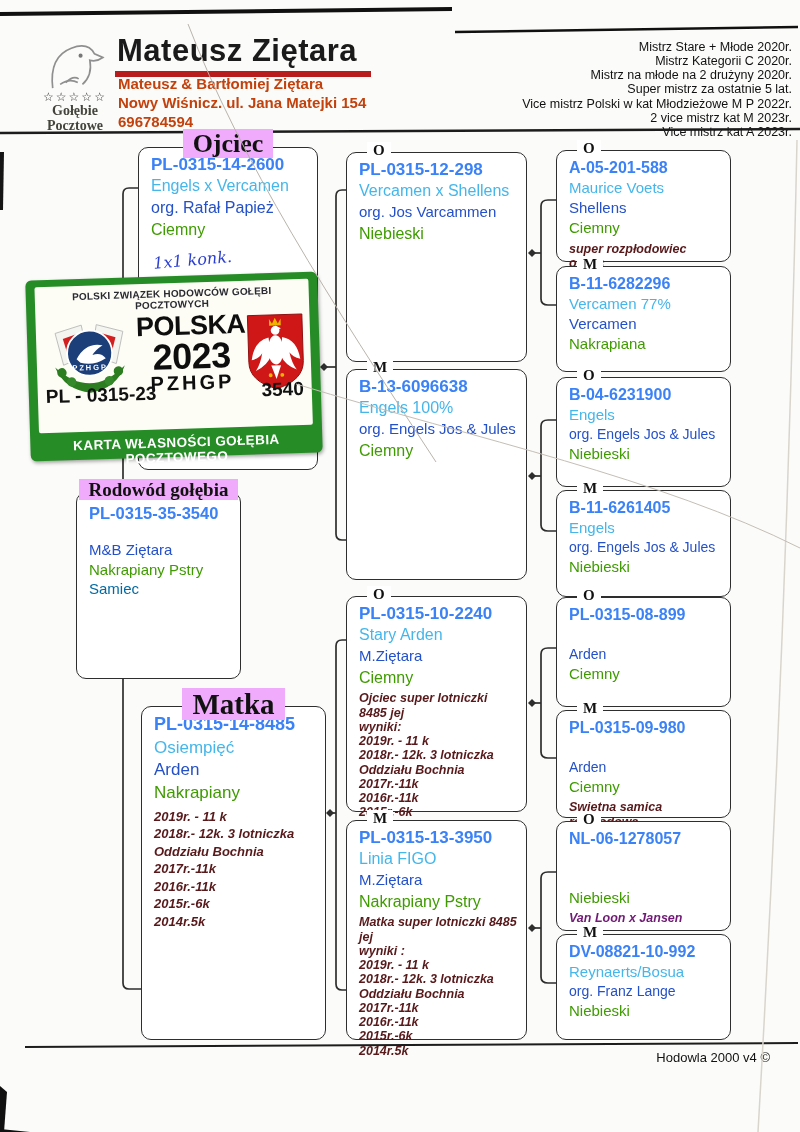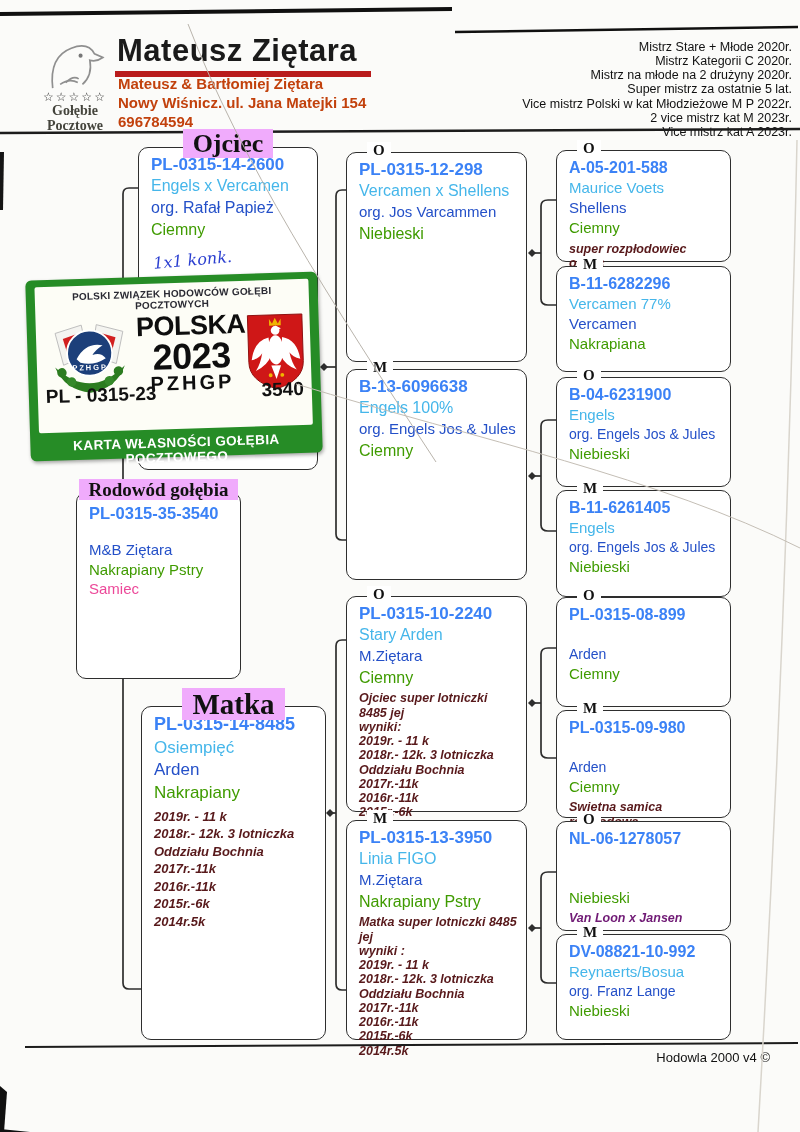--- a/index.html
+++ b/index.html
@@ -134,21 +134,21 @@
     <div class="clrl">Ciemny</div>
     <div id="hand-note">1x1 konk.</div>
   </div>
 
   <div class="pbox" id="subject-box" style="left:76px;top:492px;width:165px;height:187px;z-index:3">
     <div class="biglabel" style="top:-14px"><span style="font-size:19px">Rodowód gołębia</span></div>
     <div class="ring" style="font-size:16.5px;margin-top:4px">PL-0315-35-3540</div>
     <div class="gap"></div>
     <div class="orgl" style="font-size:15px">M&amp;B Ziętara</div>
     <div class="clrl" style="font-size:15px">Nakrapiany Pstry</div>
-    <div style="font-size:15px;color:#ec4899">Samiec</div>
+    <div style="font-size:15px;color:#0369a1">Samiec</div>
   </div>
 
   <div class="pbox" id="mother-box" style="left:141px;top:706px;width:185px;height:334px;z-index:3">
     <div class="biglabel"><span style="font-size:29px">Matka</span></div>
     <div class="ring">PL-0315-14-8485</div>
     <div class="strain">Osiempięć</div>
     <div class="orgl">Arden</div>
     <div class="clrl">Nakrapiany</div>
     <div class="note" style="font-size:13px;line-height:1.35">2019r. - 11 k
 2018r.- 12k. 3 lotniczka

